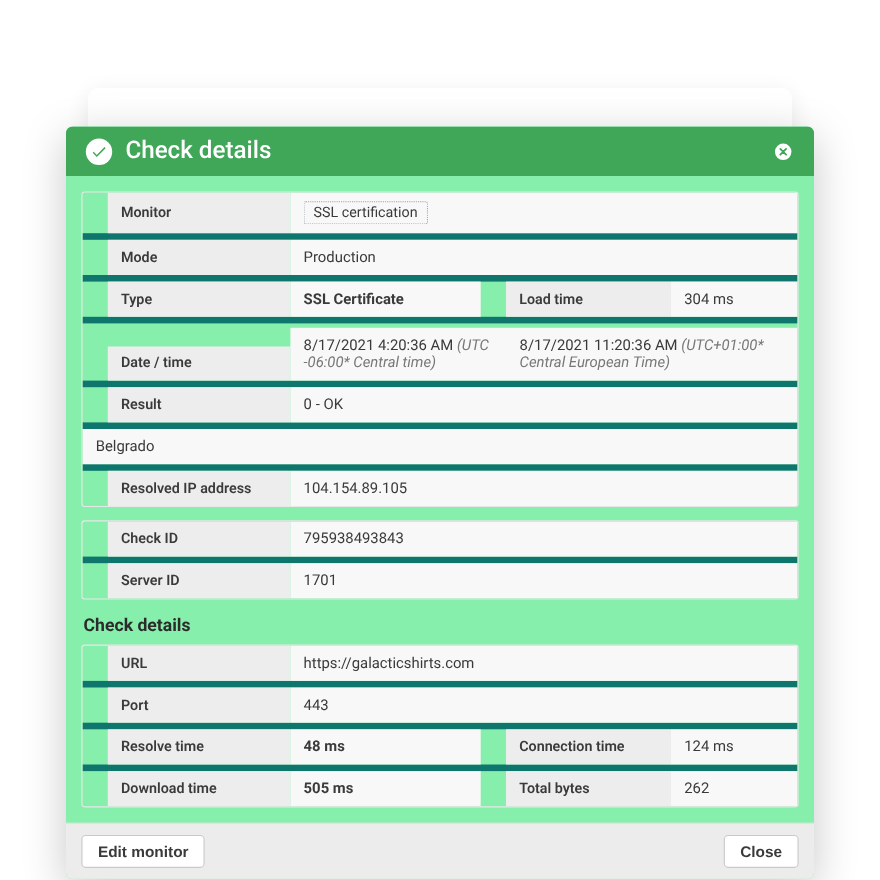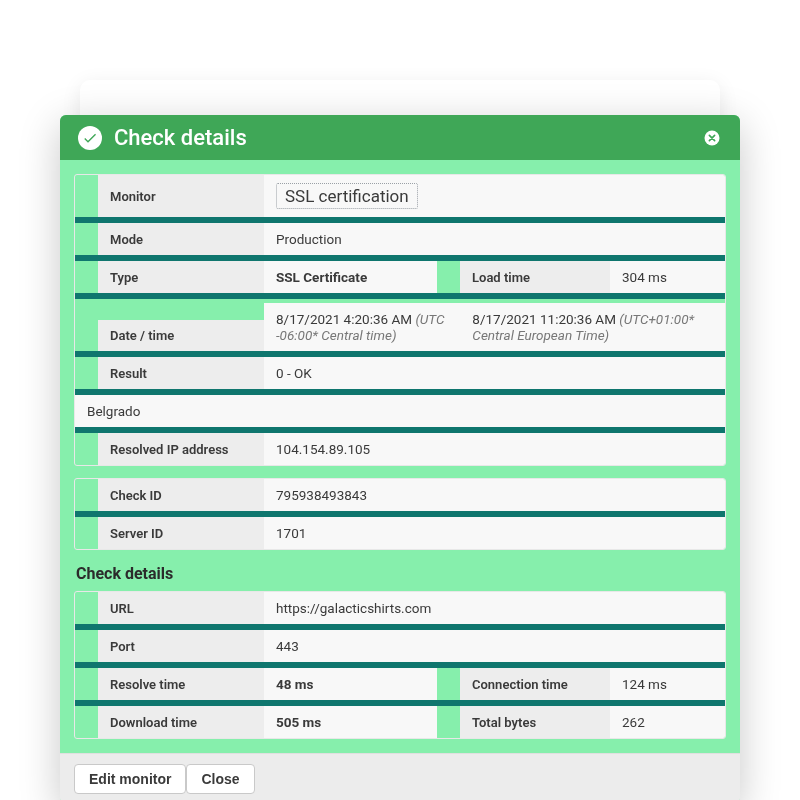--- a/index.html
+++ b/index.html
@@ -111,21 +111,21 @@
       flex: none;
     }
     .row .cell-value.wide-left {
       flex: 1;
       font-weight: bold;
     }
     .pill-outline {
       border: 1px dotted #9aa0a6;
       padding: 2px 8px;
       border-radius: 2px;
-      font-size: 17px;
+      font-size: 13px;
       color: #3a3a3a;
     }
     .datetime-stack {
       display: flex;
       flex-direction: row;
       gap: 2px;
     }
     .tz {
       color: #777;
       font-style: italic;
@@ -134,20 +134,21 @@
       font-size: 16px;
       font-weight: 700;
       color: #2b2b2b;
       margin: 14px 0 8px 2px;
     }
     .modal-footer {
       background: #ececec;
       border-top: 1px solid #e0e0e0;
       padding: 10px 14px;
       display: flex;
+      justify-content: space-between;
     }
     .btn {
       background: #fff;
       border: 1px solid #c9c9c9;
       border-radius: 4px;
       padding: 6px 14px;
       font-size: 14px;
       font-weight: 600;
       color: #3a3a3a;
       cursor: pointer;

